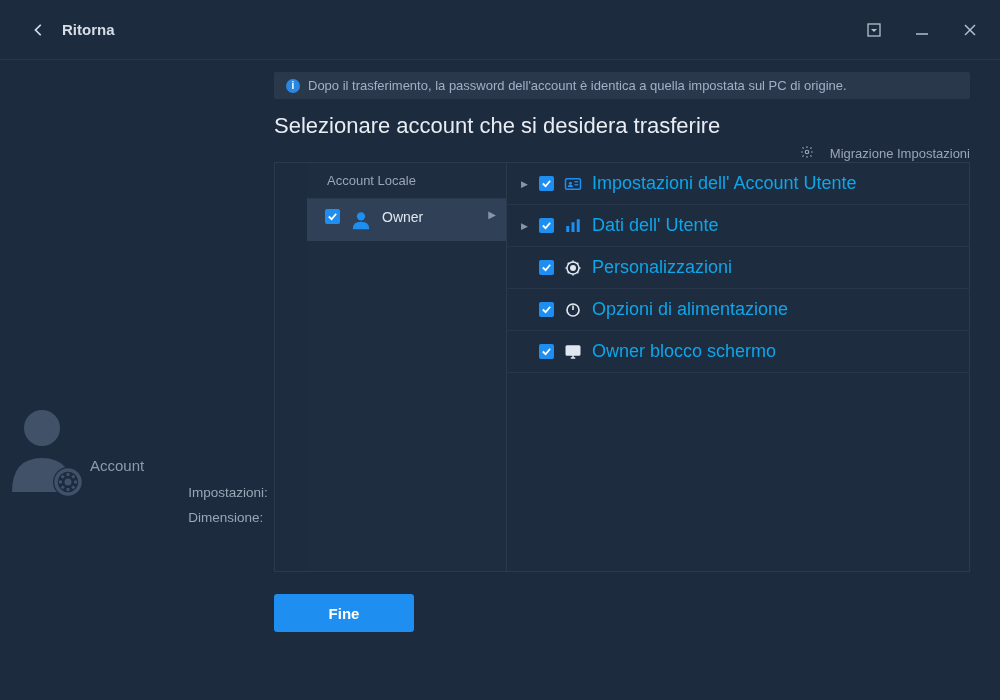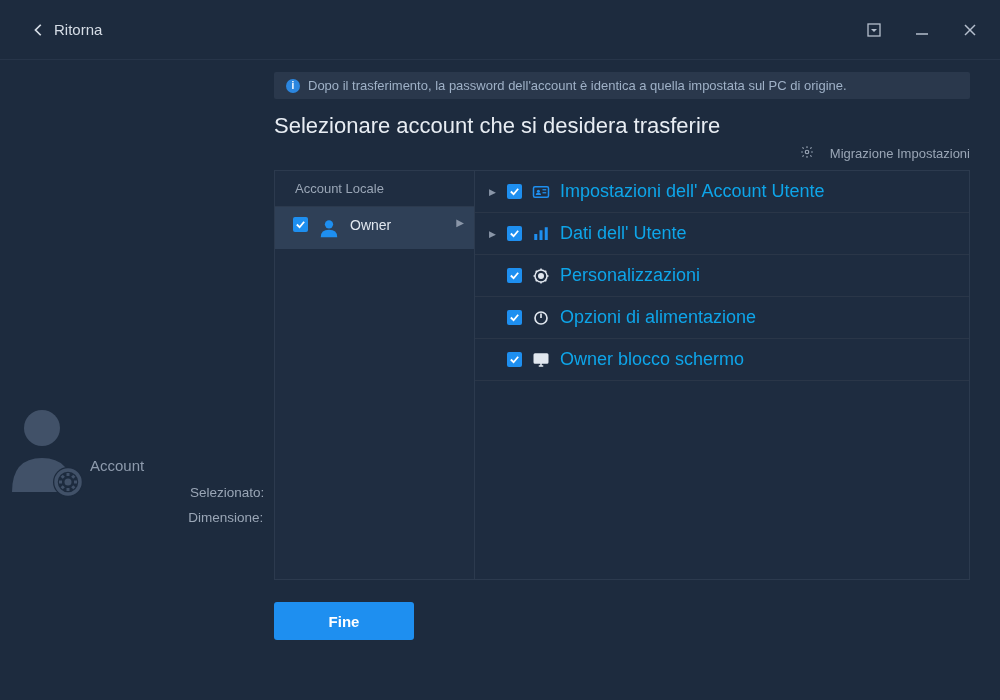--- a/index.html
+++ b/index.html
@@ -12,22 +12,22 @@
   position: relative;
 }
 .titlebar {
   height: 60px;
   display: flex;
   align-items: center;
   padding: 0 16px 0 32px;
   border-bottom: 1px solid #273549;
 }
 .back-btn {
-  display: flex; align-items: center; gap: 8px;
-  color: #d6dde6; font-size: 15px; font-weight: 400;
+  display: flex; align-items: center; gap: 16px;
+  color: #d6dde6; font-size: 15px; font-weight: 700;
   cursor: pointer;
 }
 .back-arrow {
   width: 14px; height: 14px;
   display: inline-block;
 }
 .win-controls {
   margin-left: auto;
   display: flex; gap: 20px; align-items: center;
 }
@@ -89,25 +89,26 @@
   font-weight: 400;
 }
 .settings-link {
   align-self: flex-end;
   display: flex; align-items: center; gap: 16px;
   color: #9aa6b6; font-size: 13px;
   margin-top: 6px;
   cursor: pointer;
 }
 .panel {
-  margin-top: 8px;
+  margin-top: 0;
   display: flex;
   border: 1px solid #2c3a4e;
   background: #1e2c40;
   height: 410px;
+  padding-left: 32px;
 }
 .panel-left {
   width: 200px;
   border-right: 1px solid #2c3a4e;
   background: #1f2d41;
 }
 .panel-left .header {
   padding: 10px 0 10px 20px;
   color: #9aa6b6;
   font-size: 13px;
@@ -217,21 +218,21 @@
               <line x1="6.3" y1="6.3" x2="4.2" y2="4.2"></line>
             <line x1="-6.3" y1="6.3" x2="-4.2" y2="4.2"></line>
               <line x1="6.3" y1="-6.3" x2="4.2" y2="-4.2"></line>
           </g>
         </g>
       </svg>
     </div>
     <div class="avatar-label">Account</div>
     <div class="sidebar-stats">
       <div class="stat-row">
-        <span class="lab">Selezionato:</span>
+        <span class="lab">Impostazioni:</span>
         <span>1</span>
       </div>
       <div class="stat-row">
         <span class="lab">Dimensione:</span>
         <span>30.49 GB</span>
       </div>
     </div>
   </div>
 
   <div class="main">

